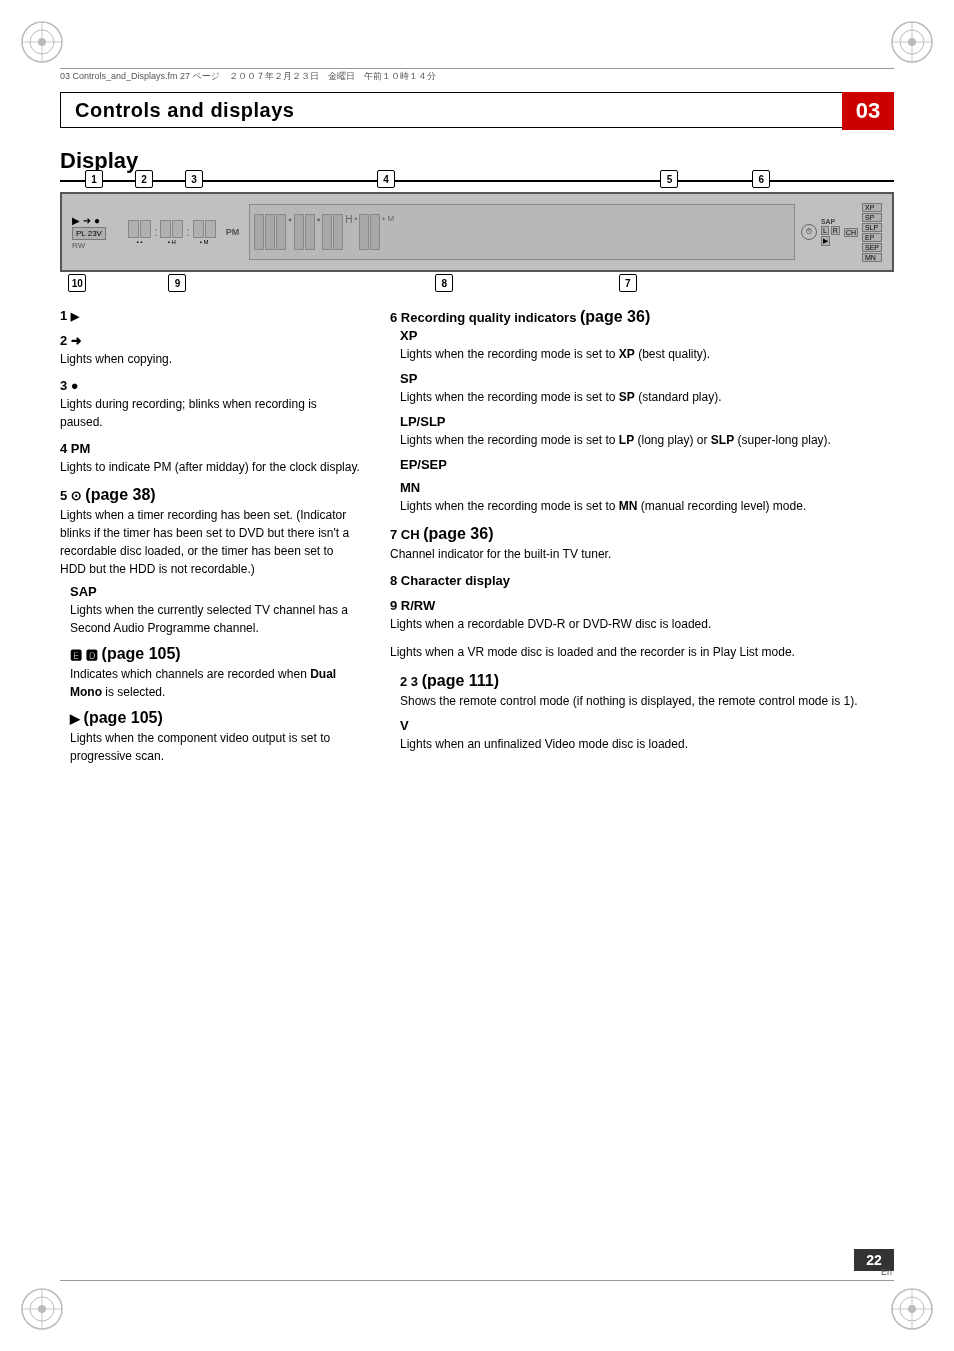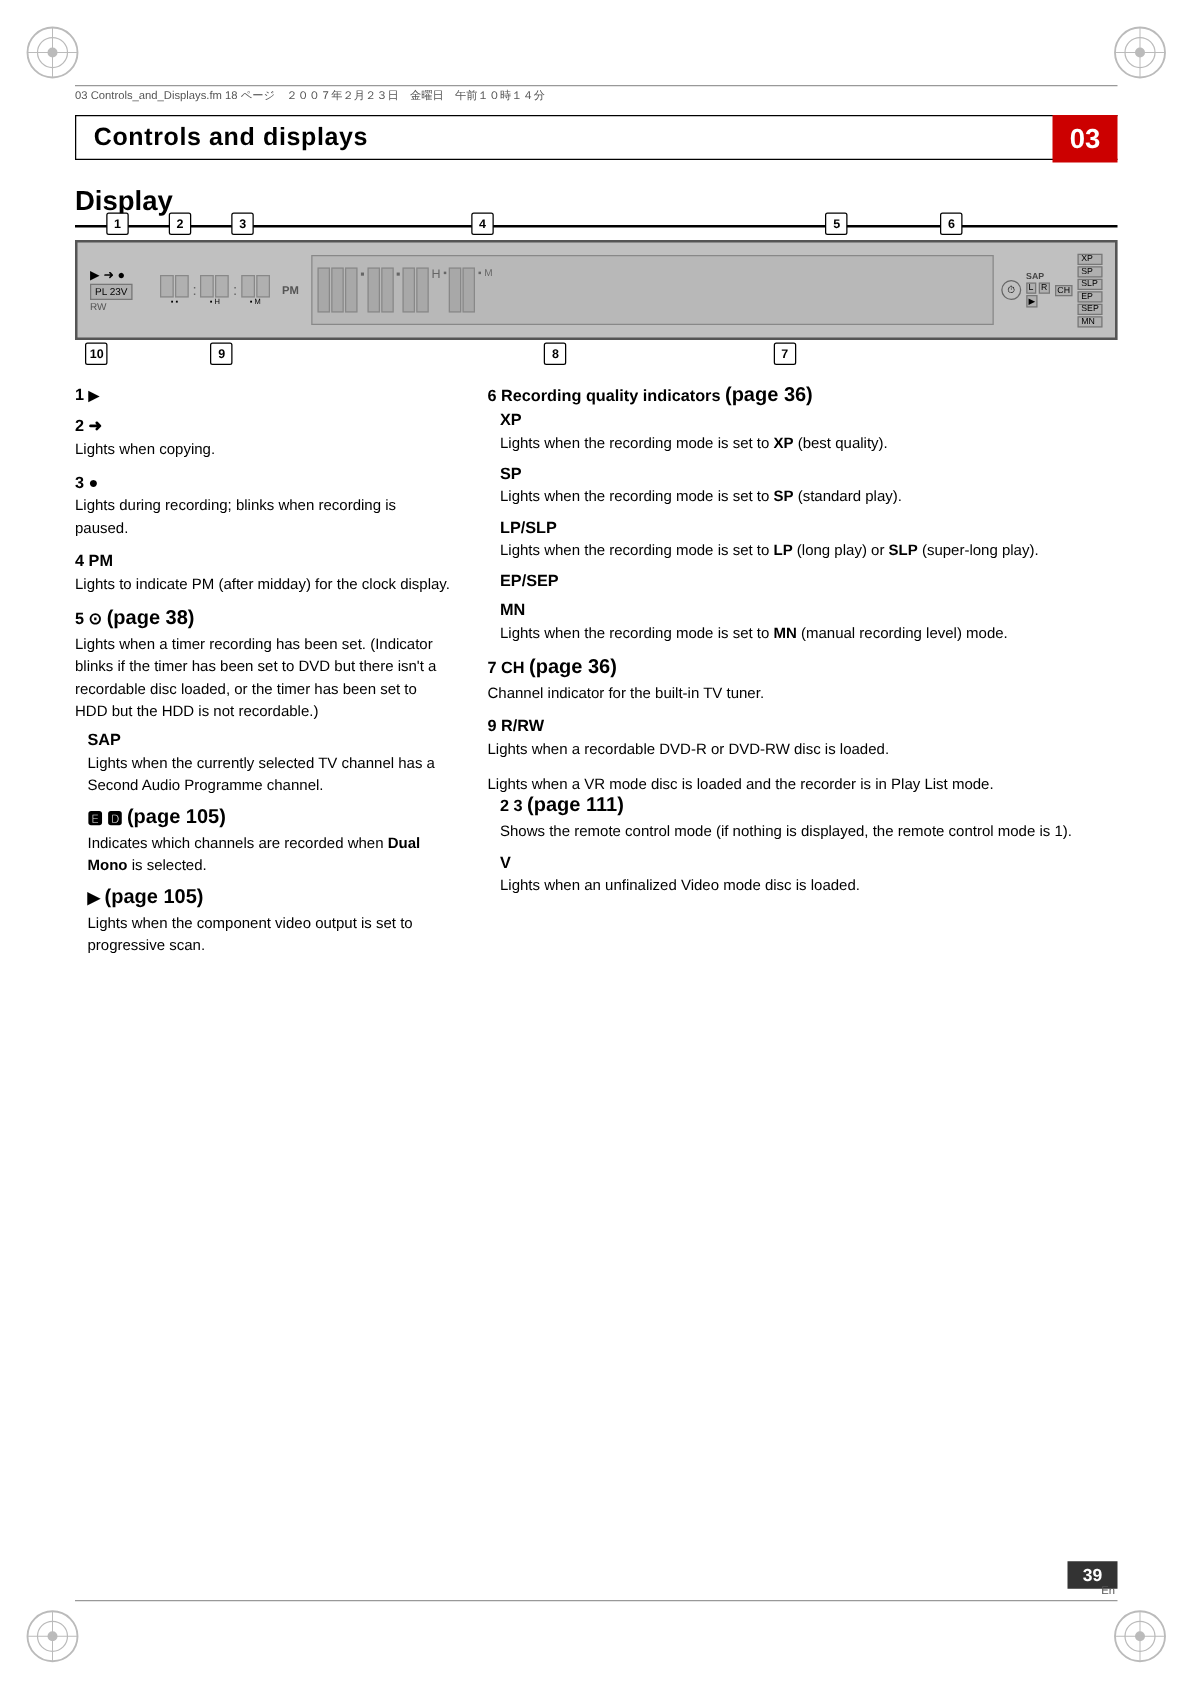--- a/index.html
+++ b/index.html
@@ -226,21 +226,21 @@
   <svg viewBox="0 0 48 48" xmlns="http://www.w3.org/2000/svg">
     <circle cx="24" cy="24" r="20" fill="none" stroke="#bbb" stroke-width="1.5"></circle>
     <circle cx="24" cy="24" r="12" fill="none" stroke="#bbb" stroke-width="1"></circle>
     <circle cx="24" cy="24" r="4" fill="#bbb"></circle>
     <line x1="4" y1="24" x2="44" y2="24" stroke="#bbb" stroke-width="0.8"></line>
     <line x1="24" y1="4" x2="24" y2="44" stroke="#bbb" stroke-width="0.8"></line>
   </svg>
 </div>
 
 <div class="page-header">
-  <span>03 Controls_and_Displays.fm 18 ページ　２００７年２月２３日　金曜日　午前１０時１４分</span>
+  <span>03 Controls_and_Displays.fm 27 ページ　２００７年２月２３日　金曜日　午前１０時１４分</span>
 </div>
 
 <div class="section-header">
   <span class="section-header-title">Controls and displays</span>
   <div class="section-number-badge">03</div>
 </div>
 
 <div class="display-section">
 
   <div class="display-title-underline">
@@ -474,43 +474,49 @@
       </div>
 
       <div class="desc-item">
         <div class="desc-item-header">
           <span class="item-num">7  </span>
           <span class="item-symbol"><strong>CH</strong> <span class="ref-page">(page 36)</span></span>
         </div>
         <div class="desc-item-text">Channel indicator for the built-in TV tuner.</div>
       </div>
 
+      <div class="desc-item">
+        <div class="desc-item-header">
+          <span class="item-num">8  </span>
+          <span class="item-symbol"><strong>Character display</strong></span>
+        </div>
+      </div>
 
       <div class="desc-item">
         <div class="desc-item-header">
           <span class="item-num">9  </span>
           <span class="item-symbol"><strong>R/RW</strong></span>
         </div>
         <div class="desc-item-text">Lights when a recordable DVD-R or DVD-RW disc is loaded.</div>
       </div>
 
       <div class="desc-item">
-        <div class="desc-item-text" style="margin-bottom:0;">Lights when a VR mode disc is loaded and the recorder is in Play List mode.</div>
+        <div class="desc-item-text" style="margin-bottom:11px;">Lights when a VR mode disc is loaded and the recorder is in Play List mode.</div>
 
         <div class="desc-subitem">
           <div class="desc-subitem-header">2 3 <span class="ref-page">(page 111)</span></div>
           <div class="desc-subitem-text">Shows the remote control mode (if nothing is displayed, the remote control mode is 1).</div>
         </div>
 
         <div class="desc-subitem">
           <div class="desc-subitem-header">V</div>
           <div class="desc-subitem-text">Lights when an unfinalized Video mode disc is loaded.</div>
         </div>
       </div>
 
     </div>
   </div>
 
 </div>
 
-<div class="page-number-box">39</div>
+<div class="page-number-box">22</div>
 <div class="page-en">En</div>
 <div class="bottom-line"></div>
 
 </body></html>

